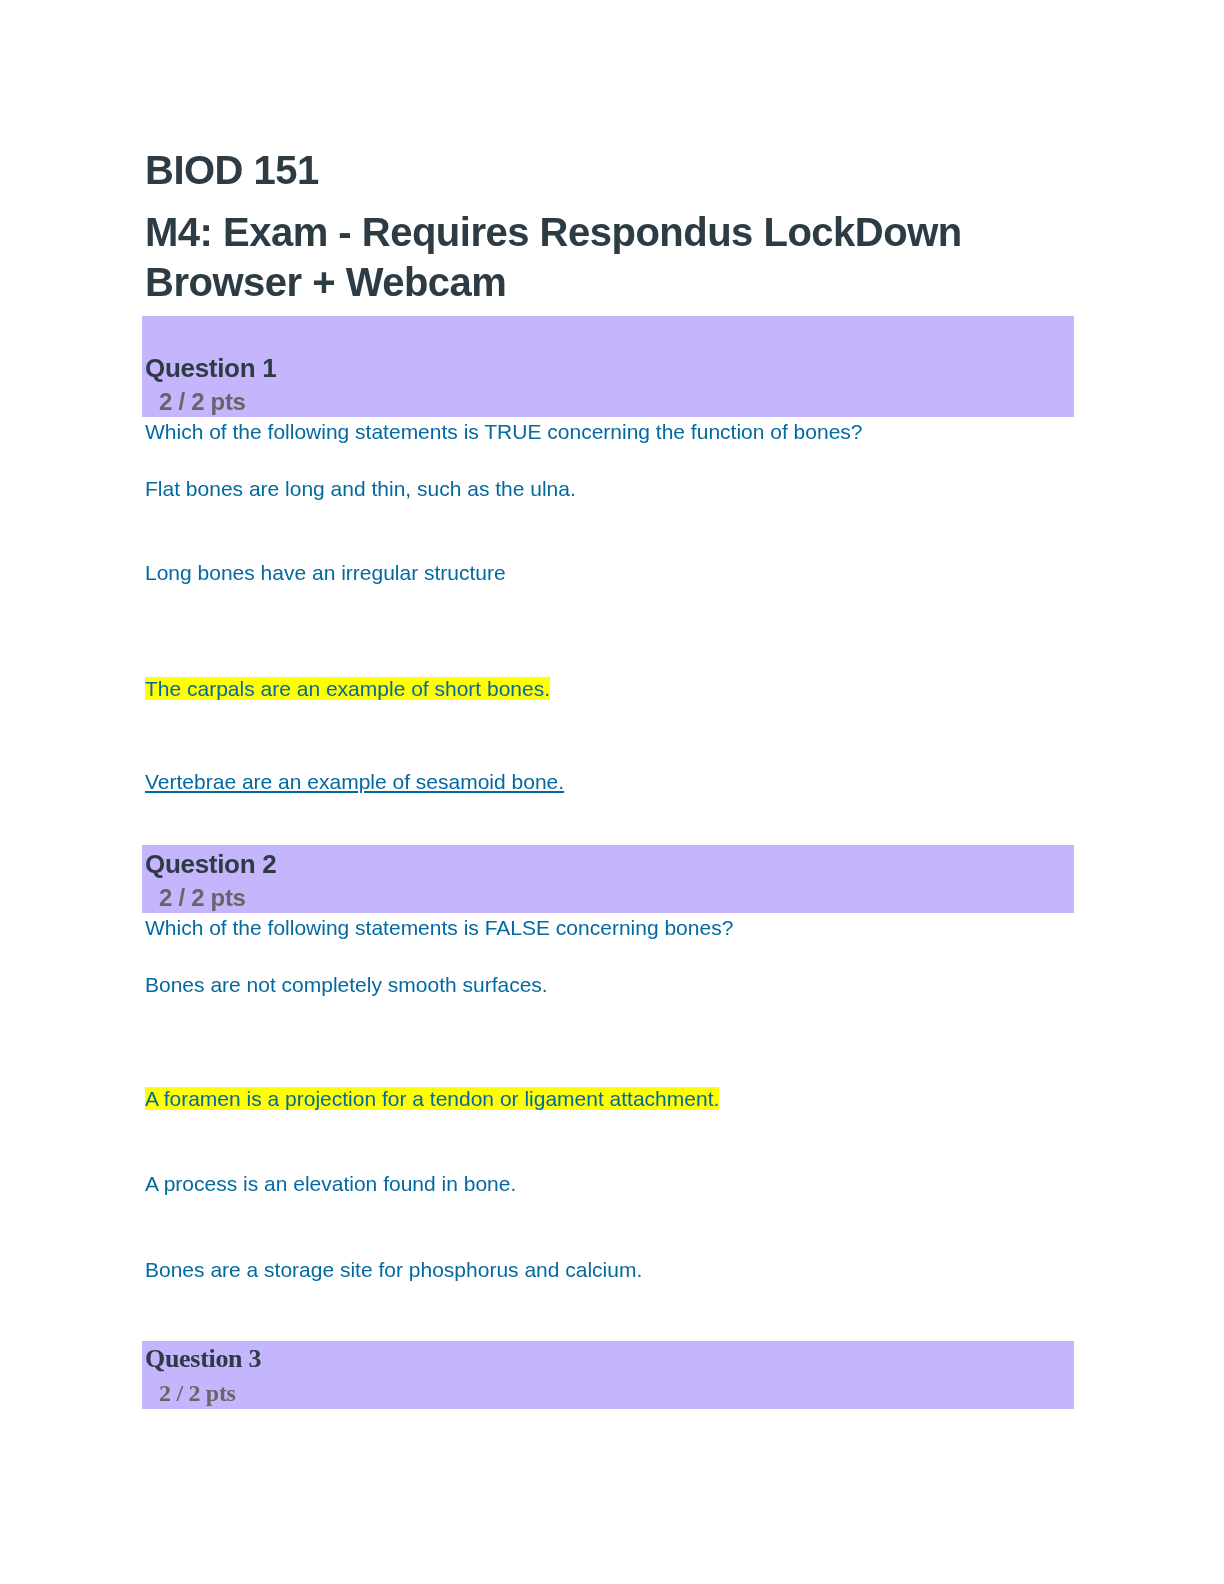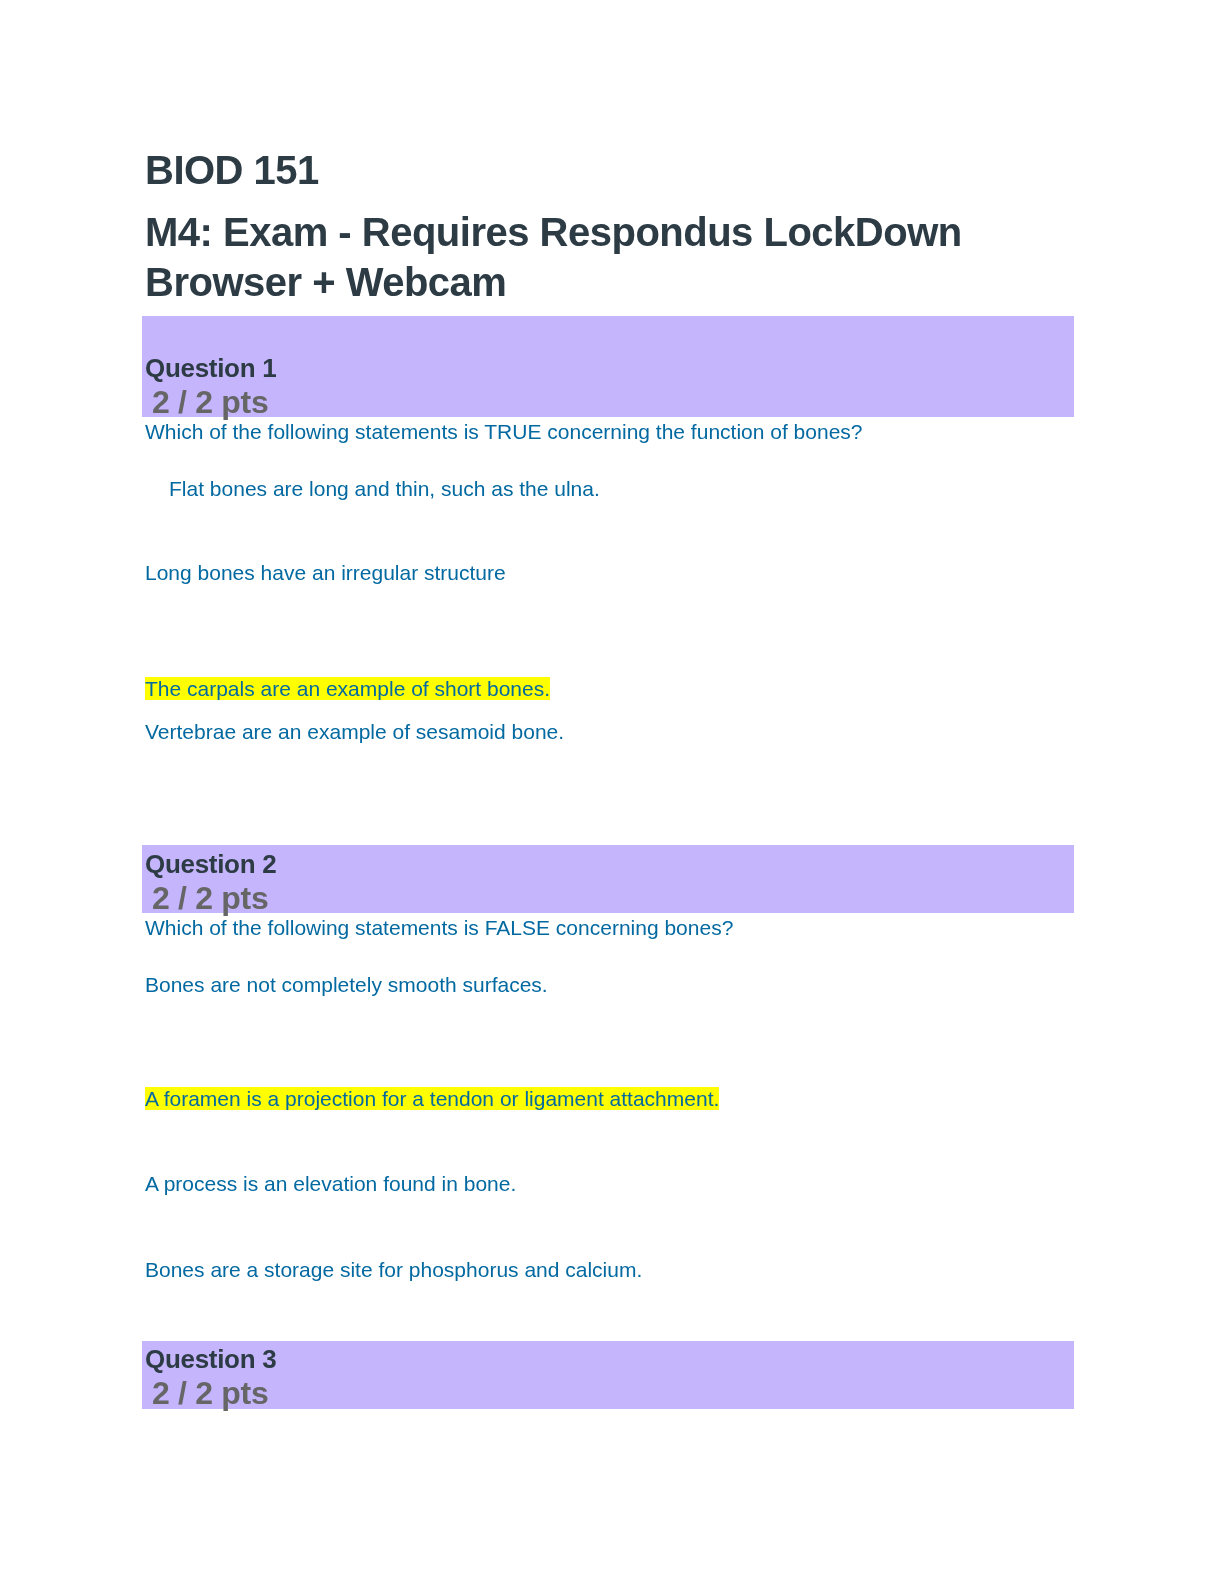--- a/index.html
+++ b/index.html
@@ -18,51 +18,51 @@
       letter-spacing: -0.5px;
     }
     .q-header {
       position: absolute; left: 142px; width: 932px; background: #c4b5fd;
     }
     .q-title {
       position: absolute; left: 3px; font-size: 26px; font-weight: bold; color: #2d3b45; line-height: 32px;
       letter-spacing: -0.3px;
     }
     .q-pts {
-      position: absolute; left: 10px; font-size: 32px; font-weight: bold; color: #666666; line-height: 30px;
+      position: absolute; left: 17px; font-size: 24px; font-weight: bold; color: #666666; line-height: 30px;
       letter-spacing: -0.3px;
     }
     .q-text, .ans {
       position: absolute; left: 145px; font-size: 21px; line-height: 26px; color: #0369a1;
       white-space: nowrap;
     }
     .ans.hl span { background: #ffff00; }
   </style>
 </head>
 <body>
 
 <div class="abs h-course">BIOD 151</div>
 <div class="abs h-exam">M4: Exam - Requires Respondus LockDown Browser + Webcam</div>
 
 <div class="q-header" style="top:316px; height:101px;">
   <div class="q-title" style="top:36px;">Question 1</div>
   <div class="q-pts" style="top:71px;">2 / 2 pts</div>
 </div>
 <div class="q-text" style="top:419px;">Which of the following statements is TRUE concerning the function of bones?</div>
-<div class="ans" style="top:476px;margin-left:24px;"><span>Flat bones are long and thin, such as the ulna.</span></div>
+<div class="ans" style="top:476px;"><span>Flat bones are long and thin, such as the ulna.</span></div>
 <div class="ans" style="top:560px;text-align:center;"><span>Long bones have an irregular structure</span></div>
 <div class="ans hl" style="top:676px;"><span>The carpals are an example of short bones.</span></div>
-<div class="ans" style="top:719px;"><span>Vertebrae are an example of sesamoid bone.</span></div>
+<div class="ans" style="top:769px;text-decoration:underline;"><span>Vertebrae are an example of sesamoid bone.</span></div>
 
 <div class="q-header" style="top:845px; height:68px;">
   <div class="q-title" style="top:3px;">Question 2</div>
   <div class="q-pts" style="top:38px;">2 / 2 pts</div>
 </div>
 <div class="q-text" style="top:915px;">Which of the following statements is FALSE concerning bones?</div>
 <div class="ans" style="top:972px;"><span>Bones are not completely smooth surfaces.</span></div>
 <div class="ans hl" style="top:1086px;"><span>A foramen is a projection for a tendon or ligament attachment.</span></div>
 <div class="ans" style="top:1171px;"><span>A process is an elevation found in bone.</span></div>
 <div class="ans" style="top:1257px;"><span>Bones are a storage site for phosphorus and calcium.</span></div>
 
-<div class="q-header" style="top:1341px; height:68px;">
+<div class="q-header" style="top:1341px; height:68px;font-family:Liberation Serif, serif;">
   <div class="q-title" style="top:2px;">Question 3</div>
   <div class="q-pts" style="top:37px;">2 / 2 pts</div>
 </div>
 
 </body></html>

